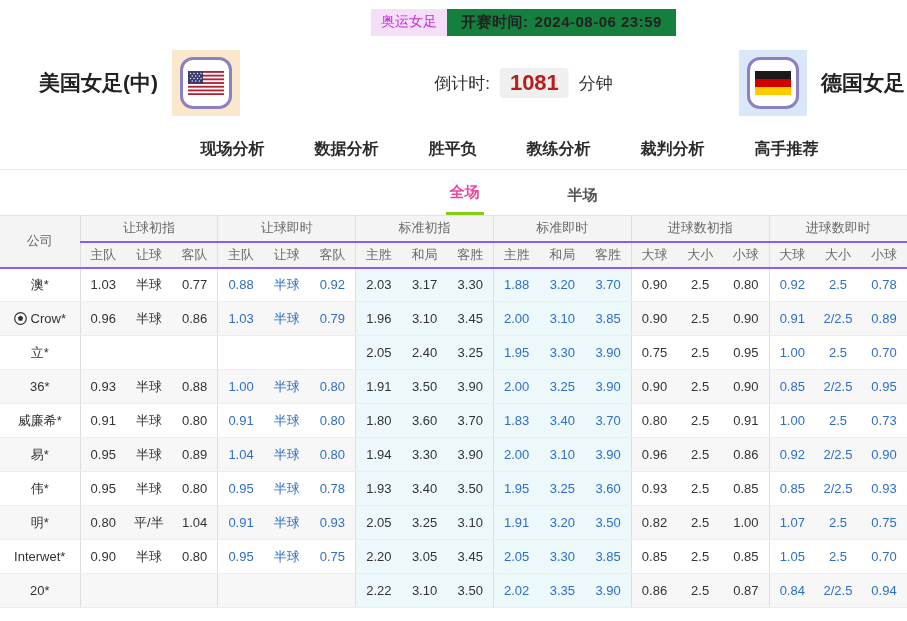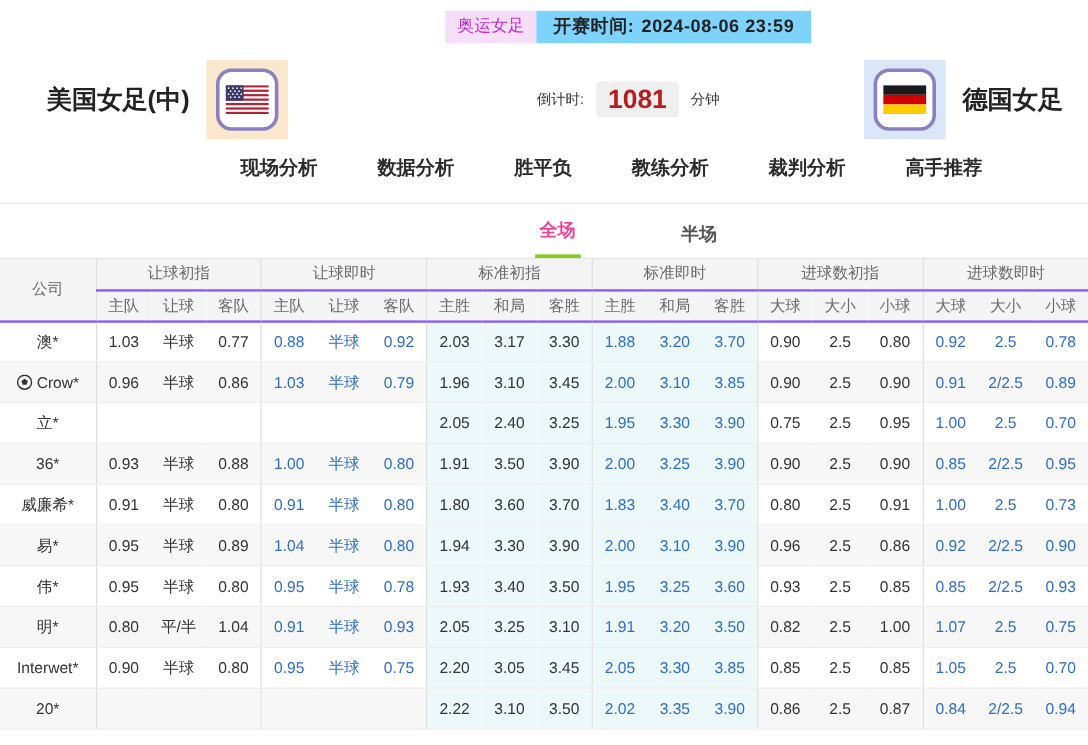--- a/index.html
+++ b/index.html
@@ -3,39 +3,39 @@
 <meta charset="utf-8">
 <style>
   * { margin:0; padding:0; box-sizing:border-box; }
   html,body { background:#fff; }
   body { font-family:"Liberation Sans","DejaVu Sans",sans-serif; }
   .page { position:relative; width:907px; height:621px; background:#fff; overflow:hidden; }
 
   
   .topbar { display:flex; justify-content:center; align-items:stretch; padding-top:9px; padding-left:140px; }
   .badge { background:#f5def7; color:#bf2fd0; font-size:14px; padding:4px 10px; }
-  .kickoff { background:#7dd3fc; color:#222; font-weight:bold; font-size:15px; padding:4px 14px; letter-spacing:.5px; }
+  .kickoff { background:#15803d; color:#222; font-weight:bold; font-size:15px; padding:4px 14px; letter-spacing:.5px; }
   .kickoff .lbl { margin-right:6px; }
 
   
   .match { position:relative; height:94px; display:flex; align-items:center; }
   .team { display:flex; align-items:center; gap:14px; }
   .team.home { margin-left:39px; }
-  .team.away { position:absolute; right:21px; }
+  .team.away { position:absolute; right:2px; }
   .team-name { font-size:21px; font-weight:bold; color:#222; }
   .flagbox { width:68px; height:66px; display:flex; align-items:center; justify-content:center; }
   .flagbox.home-bg { background:#fbe7cb; }
   .flagbox.away-bg { background:#d9e7f8; }
   .flag-inner { width:52px; height:52px; background:#fff; border:3px solid #8b80c2; border-radius:13px; display:flex; align-items:center; justify-content:center; }
   .countdown { position:absolute; left:calc(50% + 70px); transform:translateX(-50%); display:flex; align-items:center; gap:10px; }
-  .cd-label,.cd-unit { font-size:12px; color:#333; }
+  .cd-label,.cd-unit { font-size:17px; color:#333; }
   .cd-value { font-size:22px; font-weight:bold; color:#b91c1c; background:#efeff0; border-radius:4px; padding:2px 10px; }
 
   
-  .tabbar { height:40px; border-bottom:1px solid #e9e9e9; display:flex; align-items:flex-start; justify-content:center; gap:50px; padding-left:112px; }
+  .tabbar { height:40px; border-bottom:1px solid #e9e9e9; display:flex; align-items:center; justify-content:center; gap:50px; padding-left:112px; }
   .tab { font-size:16px; font-weight:bold; color:#2b2b2b; cursor:pointer; white-space:nowrap; }
   .tab.active { background:#ea4617; color:#fff; border-radius:999px; padding:7px 17px; font-size:15px; }
 
   
   .subtabs { height:45px; display:flex; align-items:flex-end; justify-content:center; gap:80px; padding-left:140px; }
   .subtab { font-size:15px; font-weight:bold; color:#555; padding:10px 4px; cursor:pointer; }
   .subtab.active { color:#ec4899; border-bottom:3px solid #84cc16; }
 
   
   table { width:907px; border-collapse:collapse; table-layout:fixed; font-size:13px; border-top:1px solid #e3e3e3; }

